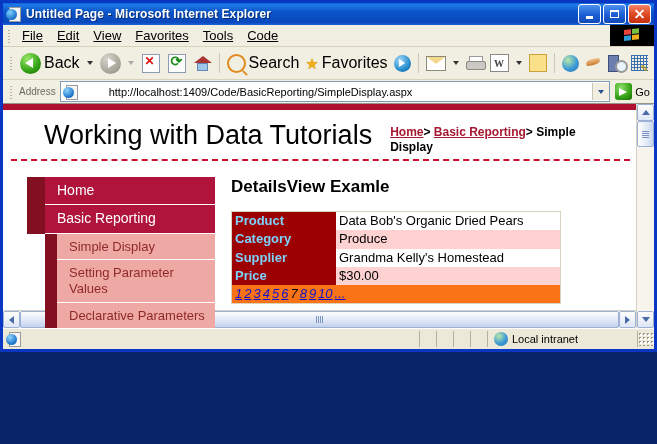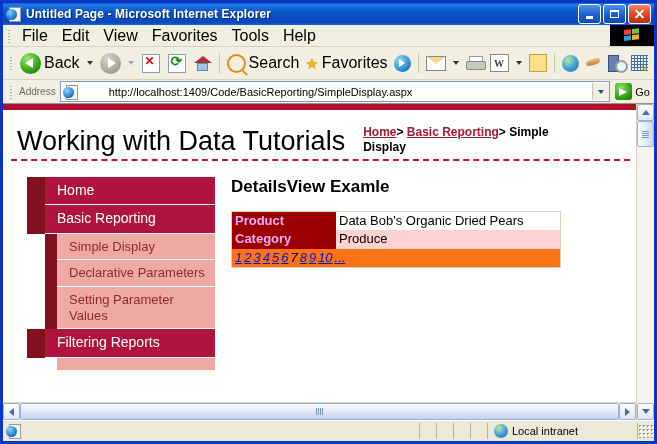--- a/index.html
+++ b/index.html
@@ -3,21 +3,21 @@
 <meta charset="utf-8">
 <style>
   html,body{margin:0;padding:0;}
   body{
     width:657px;height:444px;overflow:hidden;
     font-family:"Liberation Sans",sans-serif;
     background:#0A246A;
     -webkit-font-smoothing:none;
   }
   .window{
-    position:absolute;left:0;top:0;width:657px;height:444px;
+    position:absolute;left:0;top:0;width:657px;height:352px;
     box-sizing:border-box;
     border:3px solid #0a36c4;
     background:#ece9d8;
     display:flex;flex-direction:column;
   }
   
   .titlebar{
     height:22px;flex:0 0 22px;
     background:linear-gradient(to bottom,#0b61d6 0%,#1f7ae8 8%,#0b55c9 40%,#0a47bd 88%,#1d64d8 100%);
     display:flex;align-items:center;padding:0 2px 0 3px;
@@ -54,21 +54,21 @@
   
   .menubar{
     height:21px;flex:0 0 21px;background:#f1efe2;
     display:flex;align-items:center;border-bottom:1px solid #d8d2bd;
   }
   .grip{width:7px;height:16px;margin:0 2px 0 3px;
     background-image:repeating-linear-gradient(to bottom,#b9b2a0 0 1px,transparent 1px 3px);
     background-size:2px 100%;background-repeat:no-repeat;background-position:2px 2px;}
   .menu-items{display:flex;align-items:center;flex:1 1 auto;}
   .menu-item{
-    font-size:16px;color:#000;padding:2px 7px;white-space:nowrap;
+    font-size:13px;color:#000;padding:2px 7px;white-space:nowrap;text-decoration:underline;
   }
   .ie-logo{
     width:44px;height:21px;background:#000;display:flex;align-items:center;justify-content:center;
   }
   .flagwrap{width:17px;height:14px;position:relative;transform:skewY(-6deg);}
   .flagwrap i{position:absolute;width:7px;height:5px;display:block;}
   .flagwrap .q1{left:0;top:0;background:#e8453c;}
   .flagwrap .q2{left:8px;top:0;background:#7ac143;}
   .flagwrap .q3{left:0;top:6px;background:#2d9bd6;}
   .flagwrap .q4{left:8px;top:6px;background:#f2b01e;}
@@ -151,21 +151,21 @@
     border-top:4px solid transparent;border-bottom:4px solid transparent;border-left:8px solid #fff;}
   .go-lbl{font-size:11px;margin-left:3px;color:#000;}
   
   .viewport{flex:1 1 auto;display:flex;min-height:0;background:#fff;}
   .page{
     flex:1 1 auto;background:#fff;position:relative;overflow:hidden;min-width:0;
     display:flex;flex-direction:column;
   }
   .topbar-red{height:6px;flex:0 0 6px;background:#b01030;}
   .page-head{
-    flex:0 0 auto;display:flex;align-items:flex-end;padding:6px 6px 0 14px;
+    flex:0 0 auto;display:flex;align-items:center;padding:6px 6px 0 14px;margin-left:27px;
   }
   .site-title{
     font-size:27px;color:#000;white-space:nowrap;line-height:1.05;
     font-family:"Liberation Sans",sans-serif;
   }
   .crumb{
     margin-left:18px;margin-top:9px;font-size:12px;font-weight:bold;line-height:1.25;
     max-width:215px;
   }
   .crumb a{color:#a51830;text-decoration:underline;}
@@ -196,21 +196,21 @@
   .nav-sub.cut{padding-bottom:0;height:7px;overflow:hidden;}
   
   .content{flex:1 1 auto;padding:0 8px 0 16px;min-width:0;}
   .content h2{
     margin:0 0 14px 0;font-size:17px;font-weight:bold;color:#000;
     font-family:"Liberation Sans",sans-serif;
   }
   table.dv{border-collapse:collapse;width:328px;font-size:13px;}
   table.dv td{padding:1px 3px;line-height:1.25;}
   table.dv td.hdr{
-    background:#9c0000;color:#f0abfc;font-weight:bold;width:98px;white-space:nowrap;
+    background:#9c0000;color:#7dd3fc;font-weight:bold;width:98px;white-space:nowrap;
   }
   table.dv tr.alt td.val{background:#ffd2d2;}
   table.dv td.val{background:#fff;color:#000;white-space:nowrap;}
   table.dv td.val.center{text-align:center;}
   .dv-box{border:1px solid #d9d2bf;display:inline-block;}
   .chk{
     width:11px;height:11px;border:1px solid #b5b5b5;background:#fff;display:inline-block;
     vertical-align:middle;
   }
   .pager{padding:3px 4px 3px 6px;background:#f97316;font-style:italic;}
@@ -304,21 +304,21 @@
   </div>
 
   <div class="menubar">
     <div class="grip"></div>
     <div class="menu-items">
       <div class="menu-item">File</div>
       <div class="menu-item">Edit</div>
       <div class="menu-item">View</div>
       <div class="menu-item">Favorites</div>
       <div class="menu-item">Tools</div>
-      <div class="menu-item">Help</div>
+      <div class="menu-item">Code</div>
     </div>
     <div class="ie-logo">
       <div class="flagwrap">
           <i class="q1"></i>
           <i class="q2"></i>
           <i class="q3"></i>
           <i class="q4"></i>
         </div>
     </div>
   </div>
@@ -431,40 +431,48 @@
       </div>
 
       <div class="dashrule"></div>
 
       <div class="page-body">
 
         <div class="sidebar">
           <div class="nav-top">Home</div>
           <div class="nav-top">Basic Reporting</div>
           <div class="nav-sub">Simple Display</div>
+          <div class="nav-sub">Setting Parameter Values</div>
           <div class="nav-sub">Declarative Parameters</div>
-          <div class="nav-sub">Setting Parameter Values</div>
           <div class="nav-top">Filtering Reports</div>
           <div class="nav-sub cut"></div>
         </div>
 
         <div class="content">
           <h2>DetailsView Examle</h2>
           <div class="dv-box">
             <table class="dv">
               <tbody>
                   <tr>
                 <td class="hdr">Product</td>
                 <td class="val">Data Bob's Organic Dried Pears</td>
               </tr>
               <tr class="alt">
                 <td class="hdr">Category</td>
                 <td class="val">Produce</td>
               </tr>
               <tr>
+                <td class="hdr">Supplier</td>
+                <td class="val">Grandma Kelly's Homestead</td>
+              </tr>
+              <tr class="alt">
+                <td class="hdr">Price</td>
+                <td class="val">$30.00</td>
+              </tr>
+              <tr>
                 <td class="pager" colspan="2">
                   <a href="#">1</a><a href="#">2</a><a href="#">3</a><a href="#">4</a><a href="#">5</a><a href="#">6</a><span class="cur">7</span><a href="#">8</a><a href="#">9</a><a href="#">10</a><a href="#">...</a>
                 </td>
               </tr>
             </tbody>
               </table>
           </div>
         </div>
       </div>
 

